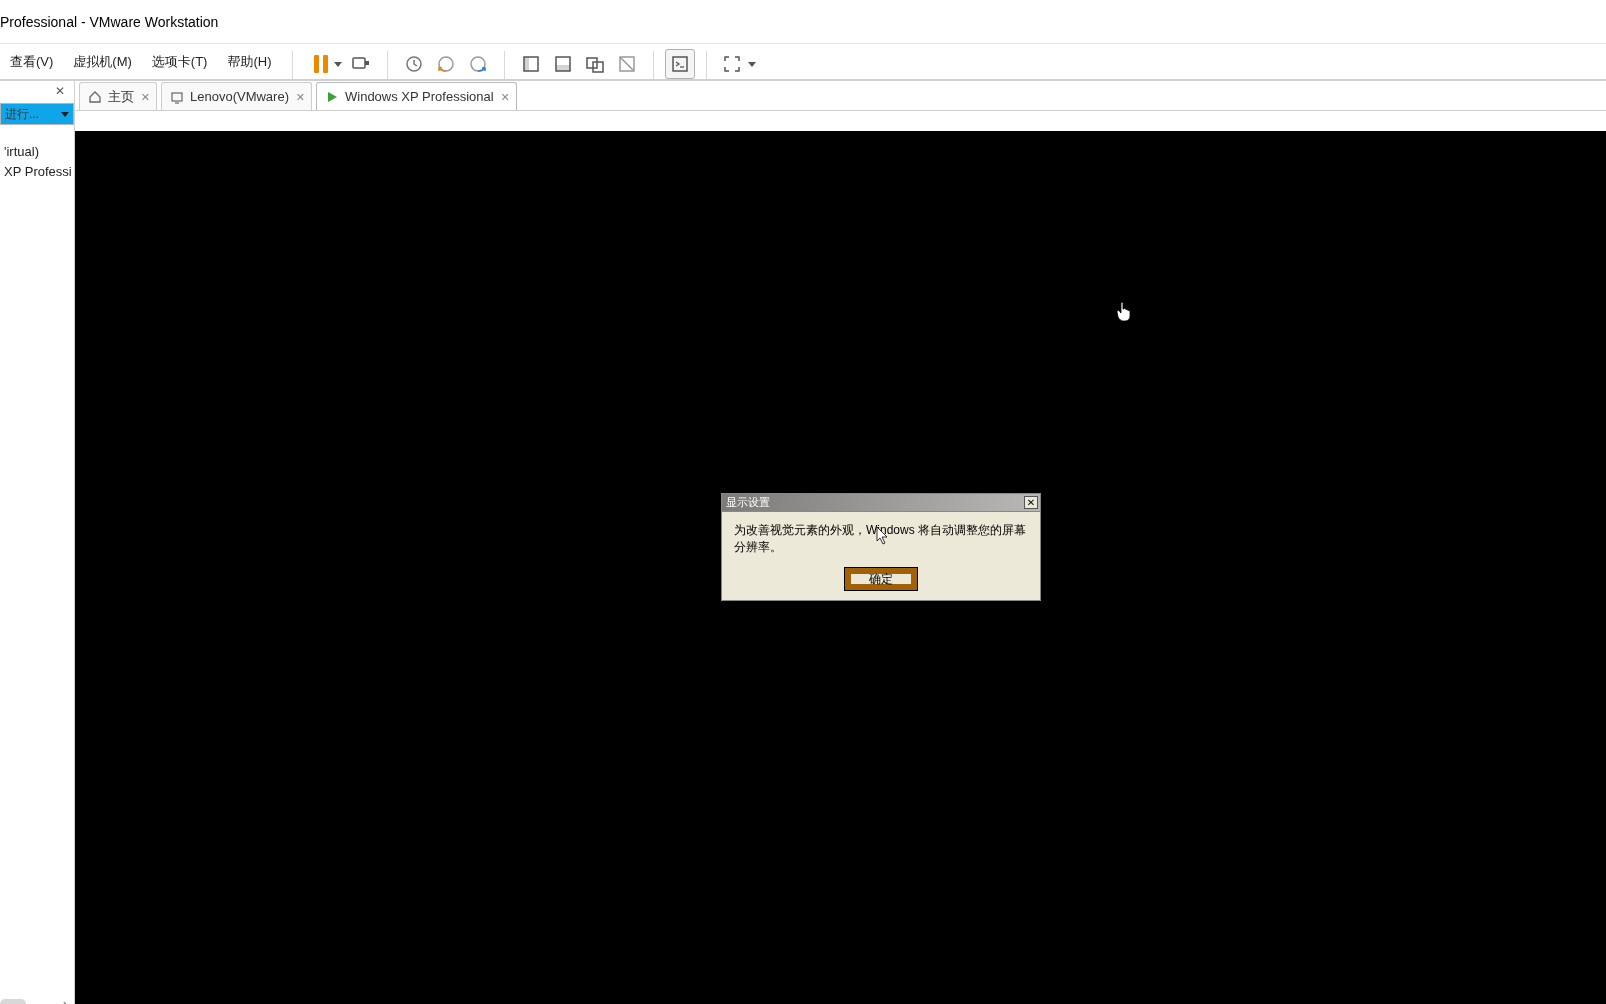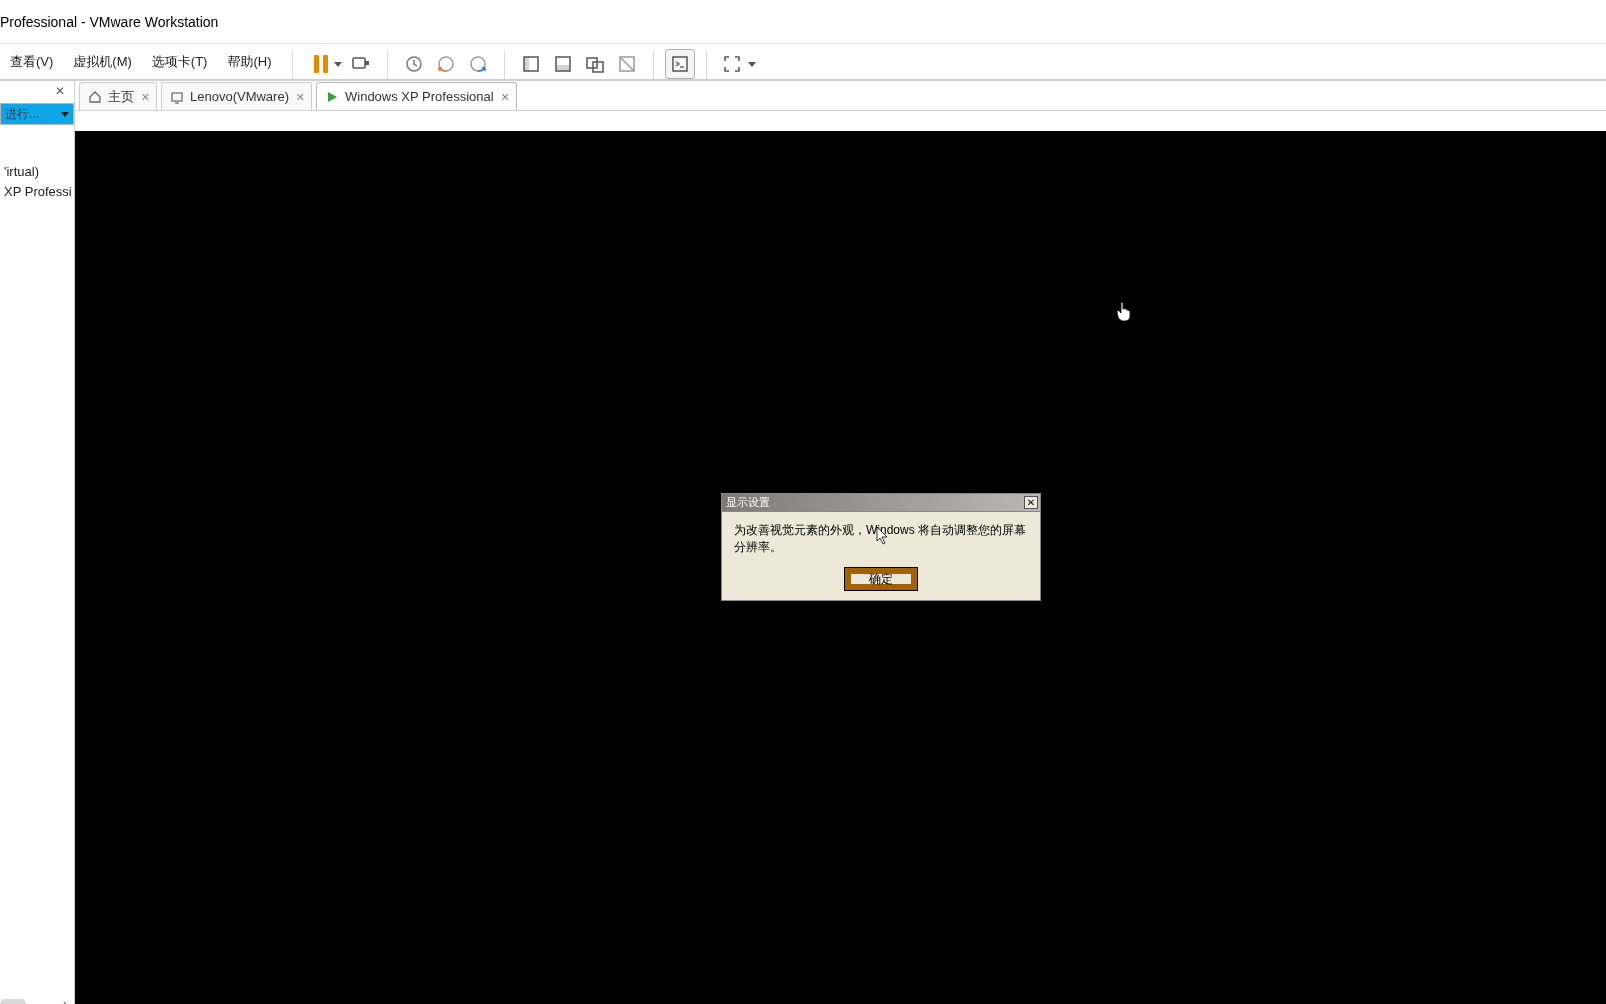--- a/index.html
+++ b/index.html
@@ -118,21 +118,20 @@
     border-left:4px solid transparent;
     border-right:4px solid transparent;
     border-top:5px solid #222;
   }
   .sidebar-tree {
     position:absolute;
     left:0; right:0; top: 60px;
     font-size: 13px;
     color:#222;
     white-space: nowrap;
-    margin-top: 20px;
   }
   .sidebar-item {
     height: 20px;
     display:flex;
     align-items:center;
     padding-left: 4px;
   }
   .sidebar-scroll{
     position:absolute;
     left:0;right:0;bottom:0;height:16px;

